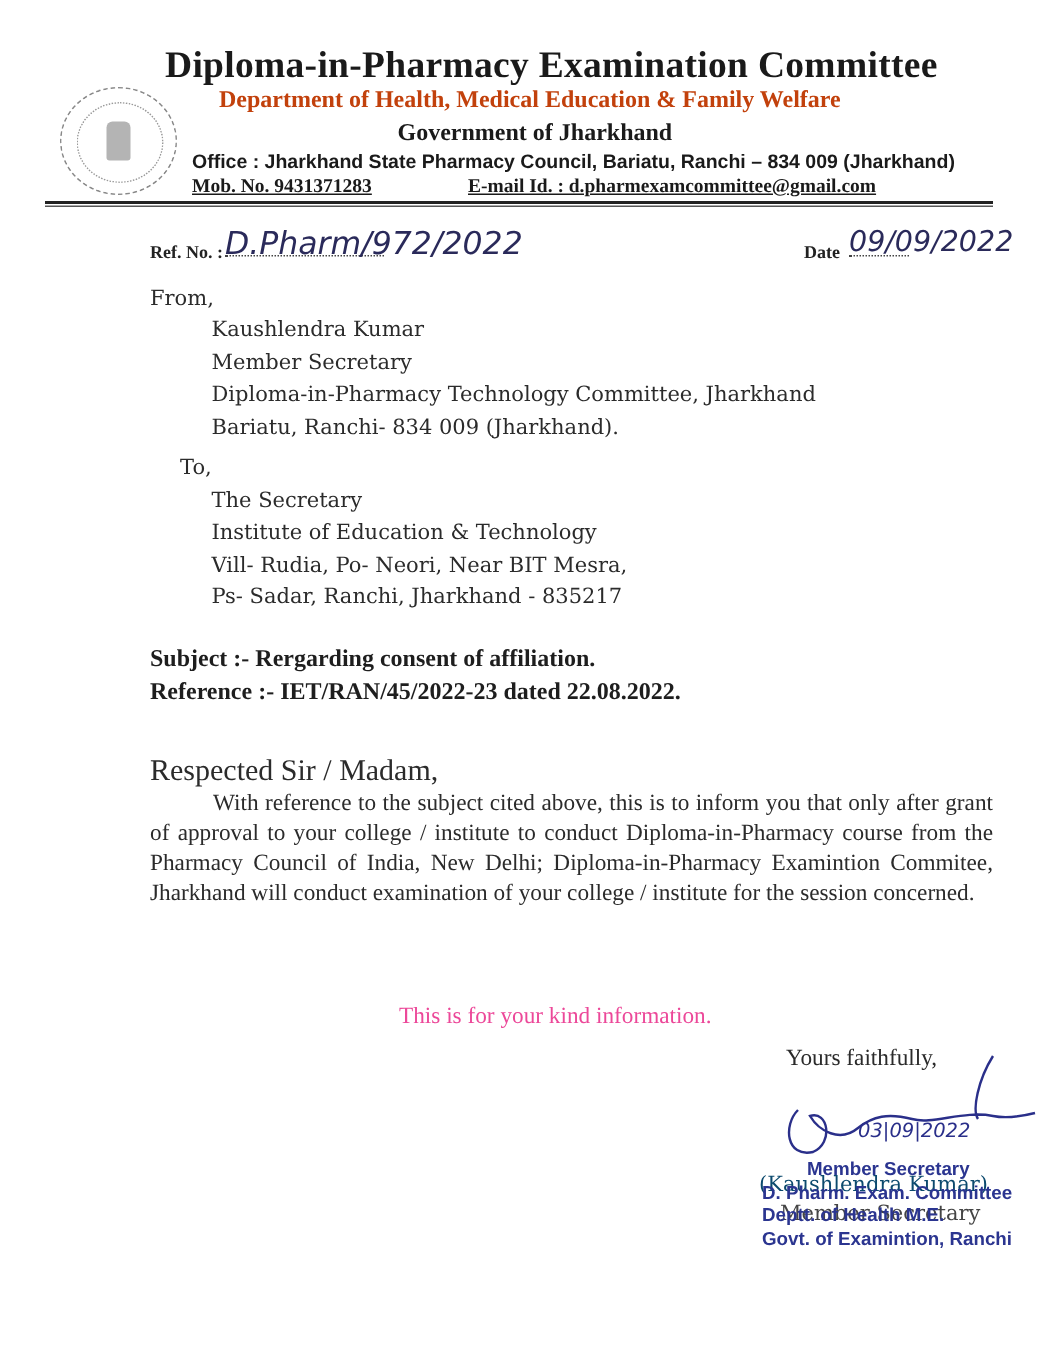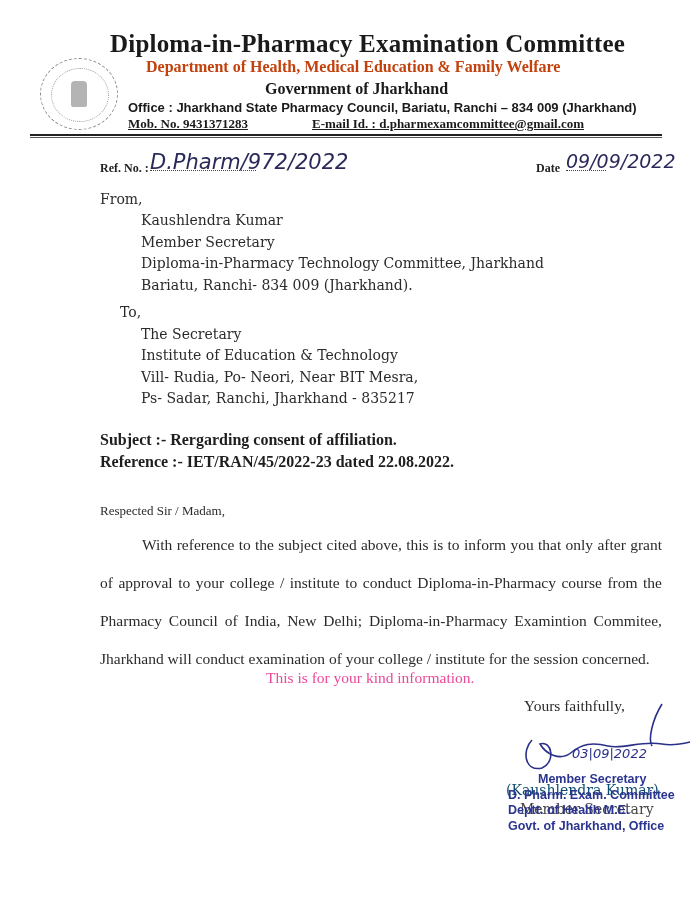--- a/index.html
+++ b/index.html
@@ -17,21 +17,21 @@
   .rule1 { left:30px; top:134px; width:632px; height:2px; background:#222; }
   .rule2 { left:30px; top:137px; width:632px; height:1px; background:#555; }
   .ref-label { left:100px; top:161px; font-family:"Liberation Serif", serif; font-weight:bold; font-size:12px; }
   .ref-dots { left:150px; top:170px; width:106px; border-bottom:1px dotted #444; }
   .ref-hand { left:150px; top:150px; font-family:"DejaVu Sans", sans-serif; font-size:21px; color:#2a2a5a; font-style:italic; white-space:nowrap; }
   .date-label { left:536px; top:161px; font-family:"Liberation Serif", serif; font-weight:bold; font-size:12px; }
   .date-dots { left:566px; top:170px; width:40px; border-bottom:1px dotted #444; }
   .date-hand { left:566px; top:150px; font-family:"DejaVu Sans", sans-serif; font-size:19px; color:#2a2a5a; font-style:italic; white-space:nowrap; }
   .txt { font-family:"DejaVu Serif", serif; font-size:14px; color:#2b2b2b; white-space:nowrap; }
   .bold { font-family:"Liberation Serif", serif; font-weight:bold; font-size:16px; color:#1e1e1e; white-space:nowrap; }
-  .para { left:100px; width:562px; font-family:"Liberation Serif", serif; font-size:15.5px; color:#2b2b2b; line-height:38px; text-align:justify; }
+  .para { left:100px; width:562px; font-family:"Liberation Serif", serif; font-size:15.5px; color:#2b2b2b; line-height:20px; text-align:justify; }
   .stamp { font-family:"Liberation Sans", sans-serif; font-weight:bold; font-size:12.5px; color:#2b3590; white-space:nowrap; }
   .sig-name { left:506px; top:782px; font-family:"DejaVu Serif", serif; font-size:14px; color:#0c4a6e; white-space:nowrap; }
   .sig-title { left:520px; top:801px; font-family:"DejaVu Serif", serif; font-size:14px; color:#444; white-space:nowrap; }
 </style>
 </head>
 <body>
 
 <div class="abs seal">
   <div class="inner"></div>
   <div class="emblem"></div>
@@ -61,32 +61,32 @@
 
 <div class="abs txt" style="left:100px; top:304px;margin-left:20px;">To,</div>
 <div class="abs txt" style="left:141px; top:326px;">The Secretary</div>
 <div class="abs txt" style="left:141px; top:347px;">Institute of Education &amp; Technology</div>
 <div class="abs txt" style="left:141px; top:369px;">Vill- Rudia, Po- Neori, Near BIT Mesra,</div>
 <div class="abs txt" style="left:141px; top:390px;">Ps- Sadar, Ranchi, Jharkhand  -  835217</div>
 
 <div class="abs bold" style="left:100px; top:431px;">Subject :- Rergarding consent of affiliation.</div>
 <div class="abs bold" style="left:100px; top:453px;">Reference :- IET/RAN/45/2022-23 dated 22.08.2022.</div>
 
-<div class="abs" style="left:100px; top:503px; font-family:'Liberation Serif', serif; font-size:13px; color:#2b2b2b; white-space:nowrap;">Respected Sir / Madam,</div>
+<div class="abs" style="left:100px; top:503px; font-family:'Liberation Serif', serif; font-size:20px; color:#2b2b2b; white-space:nowrap;">Respected Sir / Madam,</div>
 
 <div class="abs para" style="top:526px; text-indent:42px;">With reference to the subject cited above, this is to inform you that only after grant of approval to your college / institute to conduct Diploma-in-Pharmacy course from the Pharmacy Council of India, New Delhi; Diploma-in-Pharmacy Examintion Commitee, Jharkhand will conduct examination of your college / institute for the session concerned.</div>
 
 <div class="abs" style="left:266px; top:669px; font-family:'Liberation Serif', serif; font-size:15.5px; color:#ec4899; white-space:nowrap;">This is for your kind information.</div>
 
 <div class="abs" style="left:524px; top:697px; font-family:'Liberation Serif', serif; font-size:15.5px; color:#2b2b2b; white-space:nowrap;">Yours faithfully,</div>
 
 <svg class="abs" style="left:512px; top:700px;" width="180" height="80">
   <path d="M150 4 C140 20, 136 40, 140 46 M20 40 C10 50, 12 72, 30 68 C44 62, 40 40, 28 44 C34 54, 48 62, 60 52 C70 44, 80 42, 96 46 C110 50, 130 40, 150 44 C160 46, 170 44, 178 42" stroke="#2a2f8a" stroke-width="1.6" fill="none"></path>
   <text x="60" y="58" font-family="DejaVu Sans, sans-serif" font-size="13" fill="#2a2f8a" font-style="italic">03|09|2022</text>
 </svg>
 
 <div class="abs sig-name">(Kaushlendra Kumar)</div>
 <div class="abs sig-title">Member Secretary</div>
 
 <div class="abs stamp" style="left:538px; top:772px;">Member Secretary</div>
 <div class="abs stamp" style="left:508px; top:788px;">D. Pharm. Exam. Committee</div>
 <div class="abs stamp" style="left:508px; top:803px;">Deptt. of Health M.E.</div>
-<div class="abs stamp" style="left:508px; top:819px;">Govt. of Jharkhand, Office</div>
+<div class="abs stamp" style="left:508px; top:819px;">Govt. of Examintion, Ranchi</div>
 
 </body></html>

